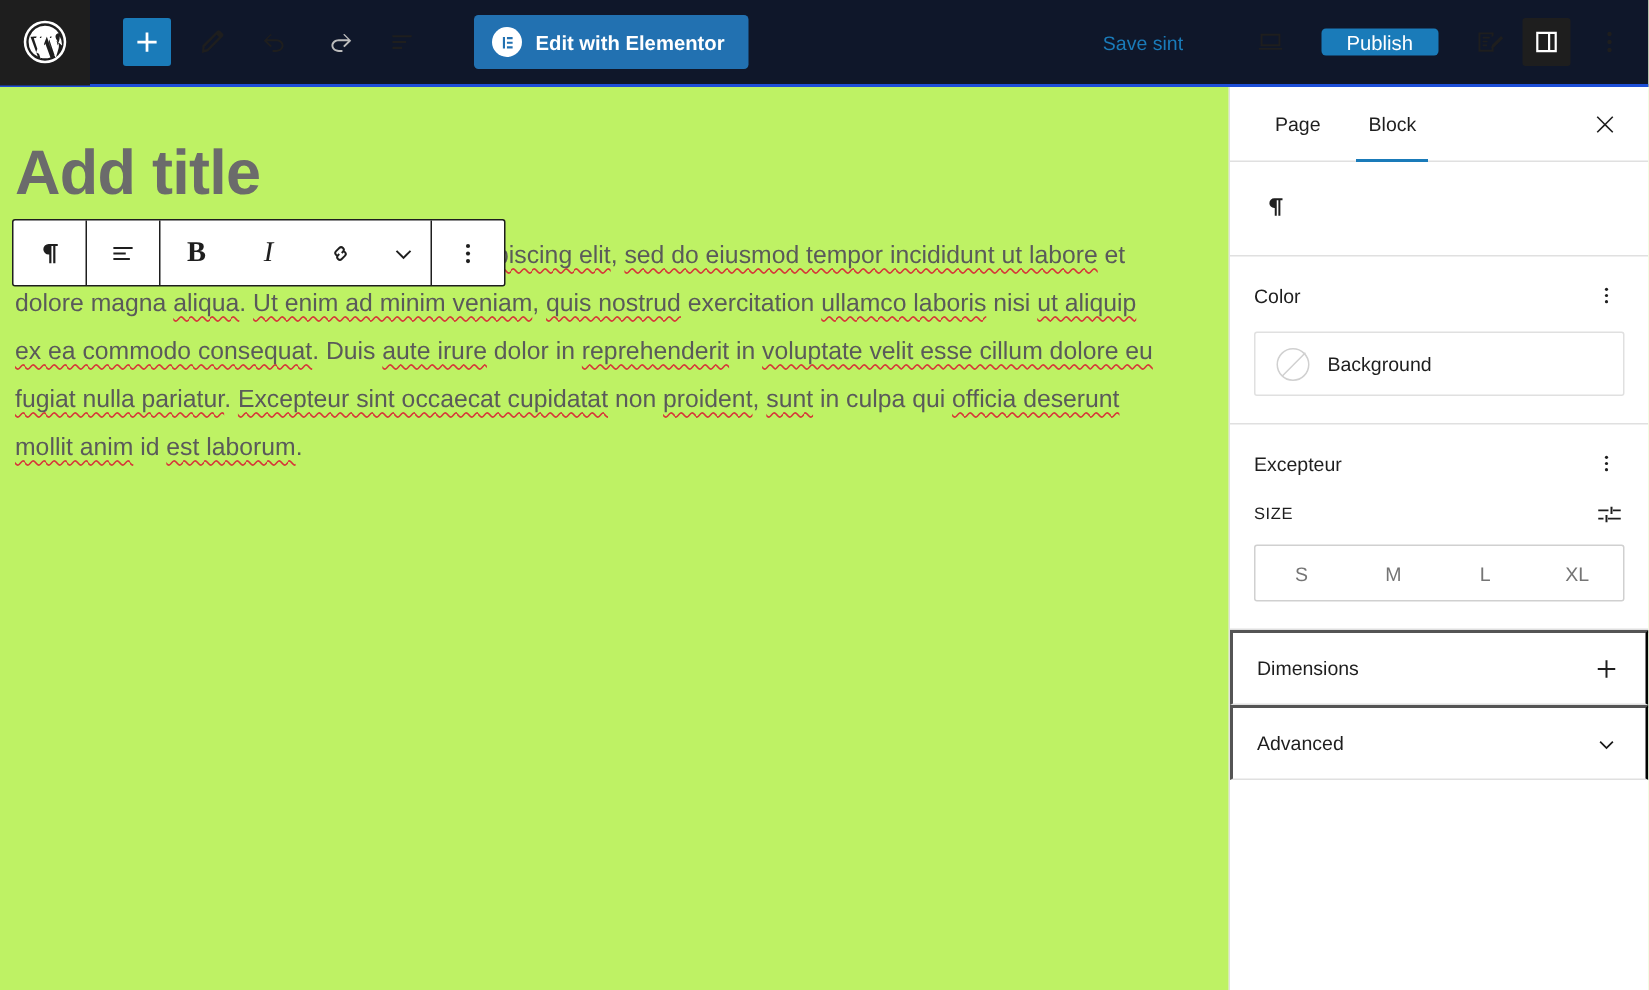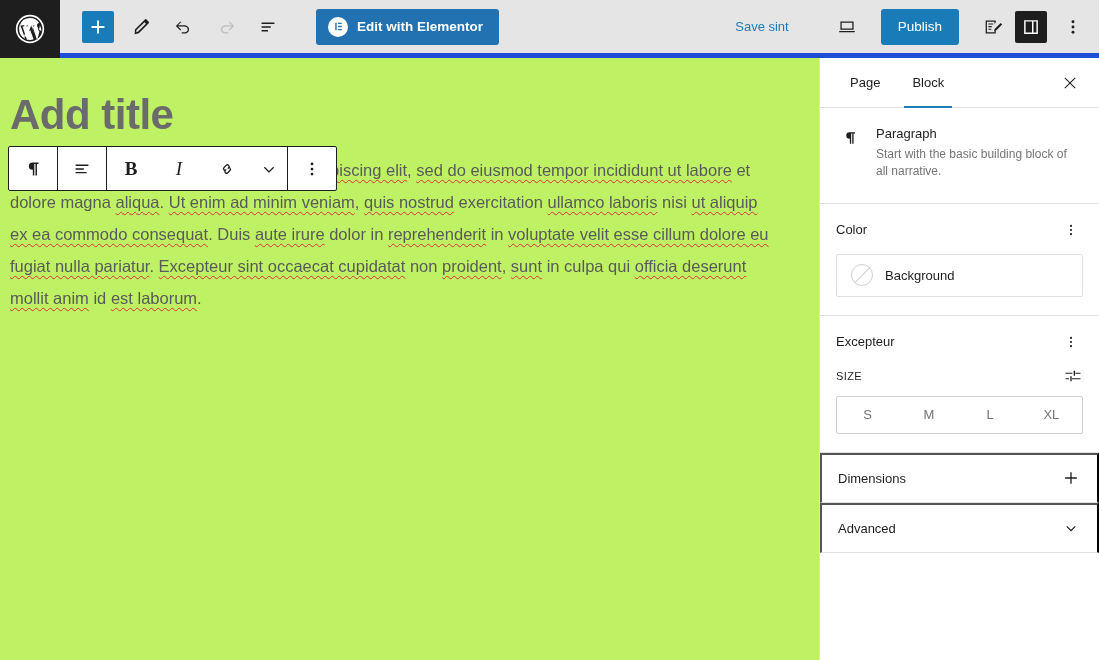--- a/index.html
+++ b/index.html
@@ -7,23 +7,23 @@
     width: 1099px; height: 660px;
     font-family: "Liberation Sans", sans-serif;
     background: #ffffff;
     overflow: hidden;
   }
   .app { position: relative; width: 1099px; height: 660px; display: flex; flex-direction: column; }
 
   
   .header {
     height: 58px; min-height: 58px;
-    display: flex; 
-    background: #e5e5e5;
-    border-bottom: 5px solid #1d4ed8;
+    display: flex; align-items: center;
+    background: #0f172a;
+    border-bottom: 2px solid #1d4ed8;
     position: relative;
     z-index: 30;
   }
   .wp-logo-btn {
     width: 60px; height: 58px;
     background: #1e1e1e;
     display: flex; align-items: center; justify-content: center;
     cursor: pointer; flex: 0 0 60px;
   }
   .wp-logo-btn svg { width: 34px; height: 34px; fill: #ffffff; }
@@ -69,21 +69,21 @@
   .save-draft-link {
     color: #1a7bb9; font-size: 13px; background: none; border: none;
     cursor: pointer; padding: 6px 10px;
     font-family: "Liberation Sans", sans-serif;
   }
   .preview-btn { width: 36px; height: 36px; display:flex; align-items:center; justify-content:center; background:none;border:none;cursor:pointer; margin-left: 24px;}
   .preview-btn svg { width: 22px; height: 22px; fill: #1e1e1e; }
   .publish-btn {
     background: #1a7bb9; color: #ffffff;
     border: none; border-radius: 3px;
-    height: 36px; padding: 0 17px;
+    height: 18px; padding: 0 17px;
     font-size: 13.5px; cursor: pointer; margin-left: 10px;
     font-family: "Liberation Sans", sans-serif;
   }
   .icon-sq {
     width: 32px; height: 32px; border-radius: 2px;
     display: flex; align-items: center; justify-content: center;
     cursor: pointer; background: transparent; border: none;
   }
   .icon-sq.active { background: #1e1e1e; }
   .icon-sq.active svg { fill: #ffffff; }
@@ -393,24 +393,20 @@
             </svg>
         </button>
       </div>
 
       <div class="sb-blockcard">
         <div class="sb-blockicon">
           <svg viewBox="0 0 24 24">
               <path d="M13.2 5H18v1.6h-1.7V19h-1.6V6.6h-1.3V19h-1.6v-6.2h-.4a3.9 3.9 0 010-7.8h1.8z"></path>
             </svg>
         </div>
-        <div>
-          <div class="sb-blocktitle">Paragraph</div>
-          <div class="sb-blockdesc">Start with the basic building block of all narrative.</div>
-        </div>
       </div>
 
       <div class="sb-section">
         <div class="sb-sechead">
           <span class="sb-sectitle">Color</span>
           <button class="sb-secmore">
             <svg viewBox="0 0 24 24">
                 <circle cx="12" cy="6.5" r="1.4"></circle>
                 <circle cx="12" cy="12" r="1.4"></circle>
                 <circle cx="12" cy="17.5" r="1.4"></circle>

